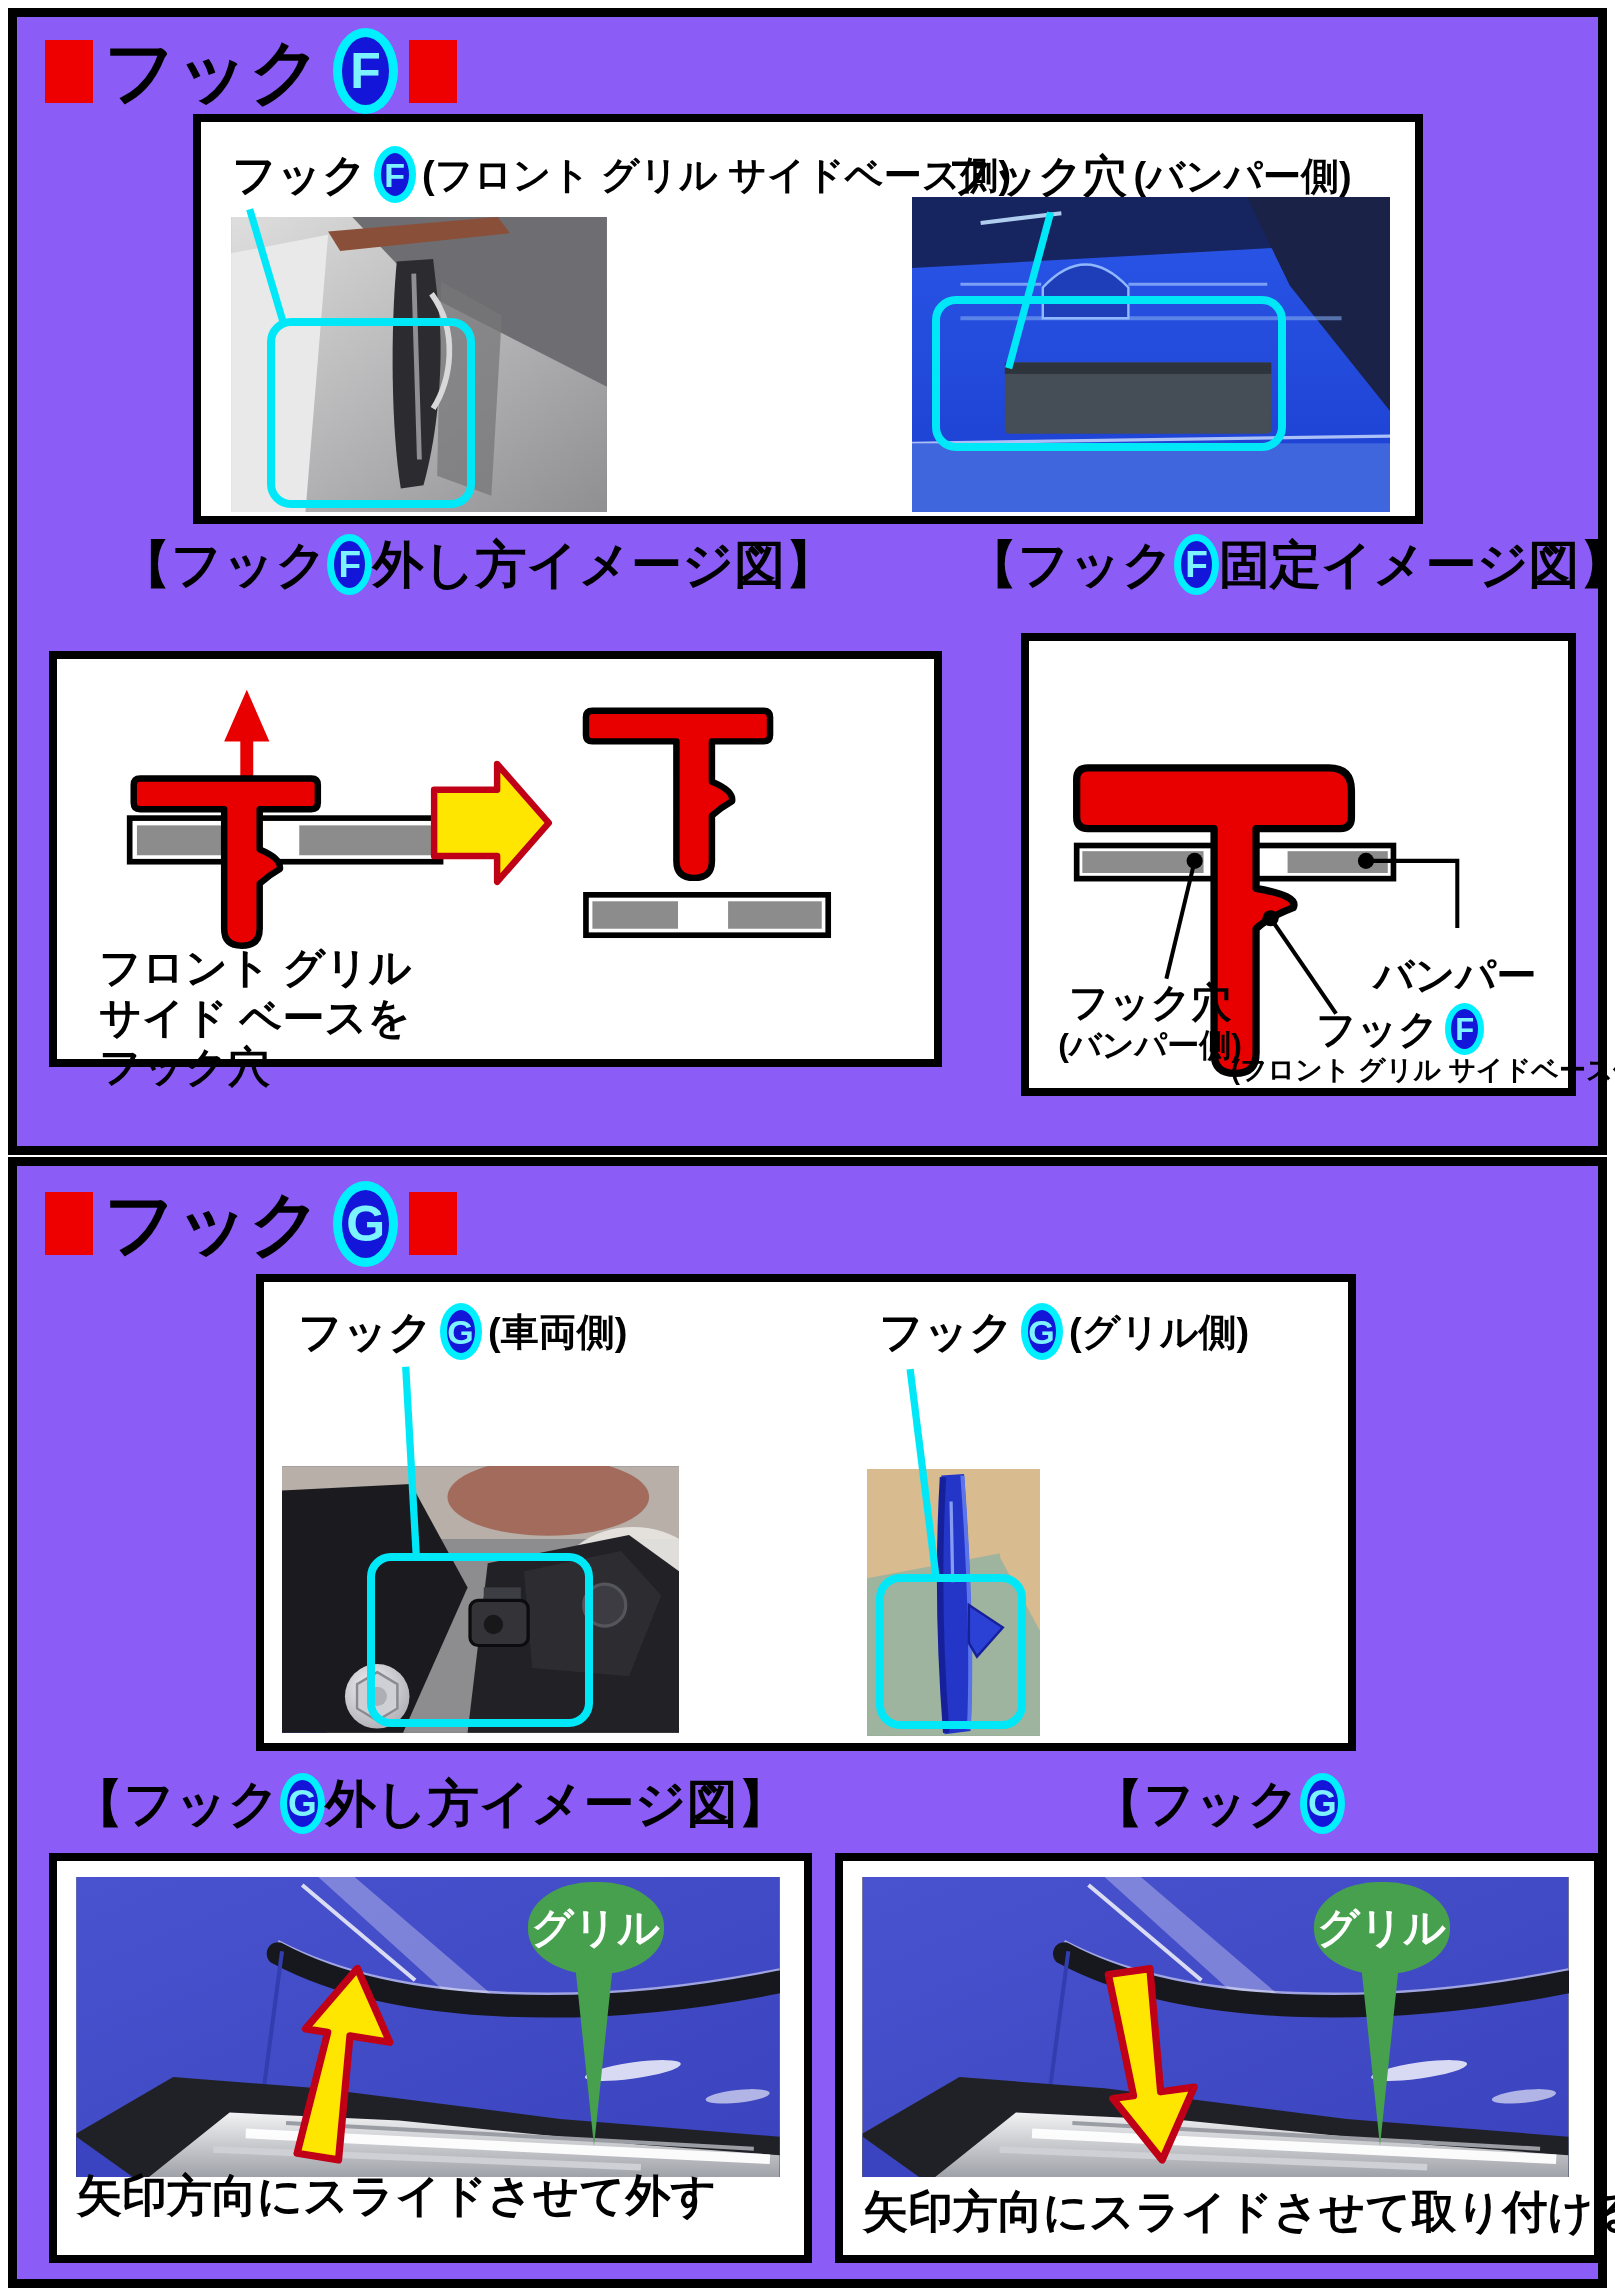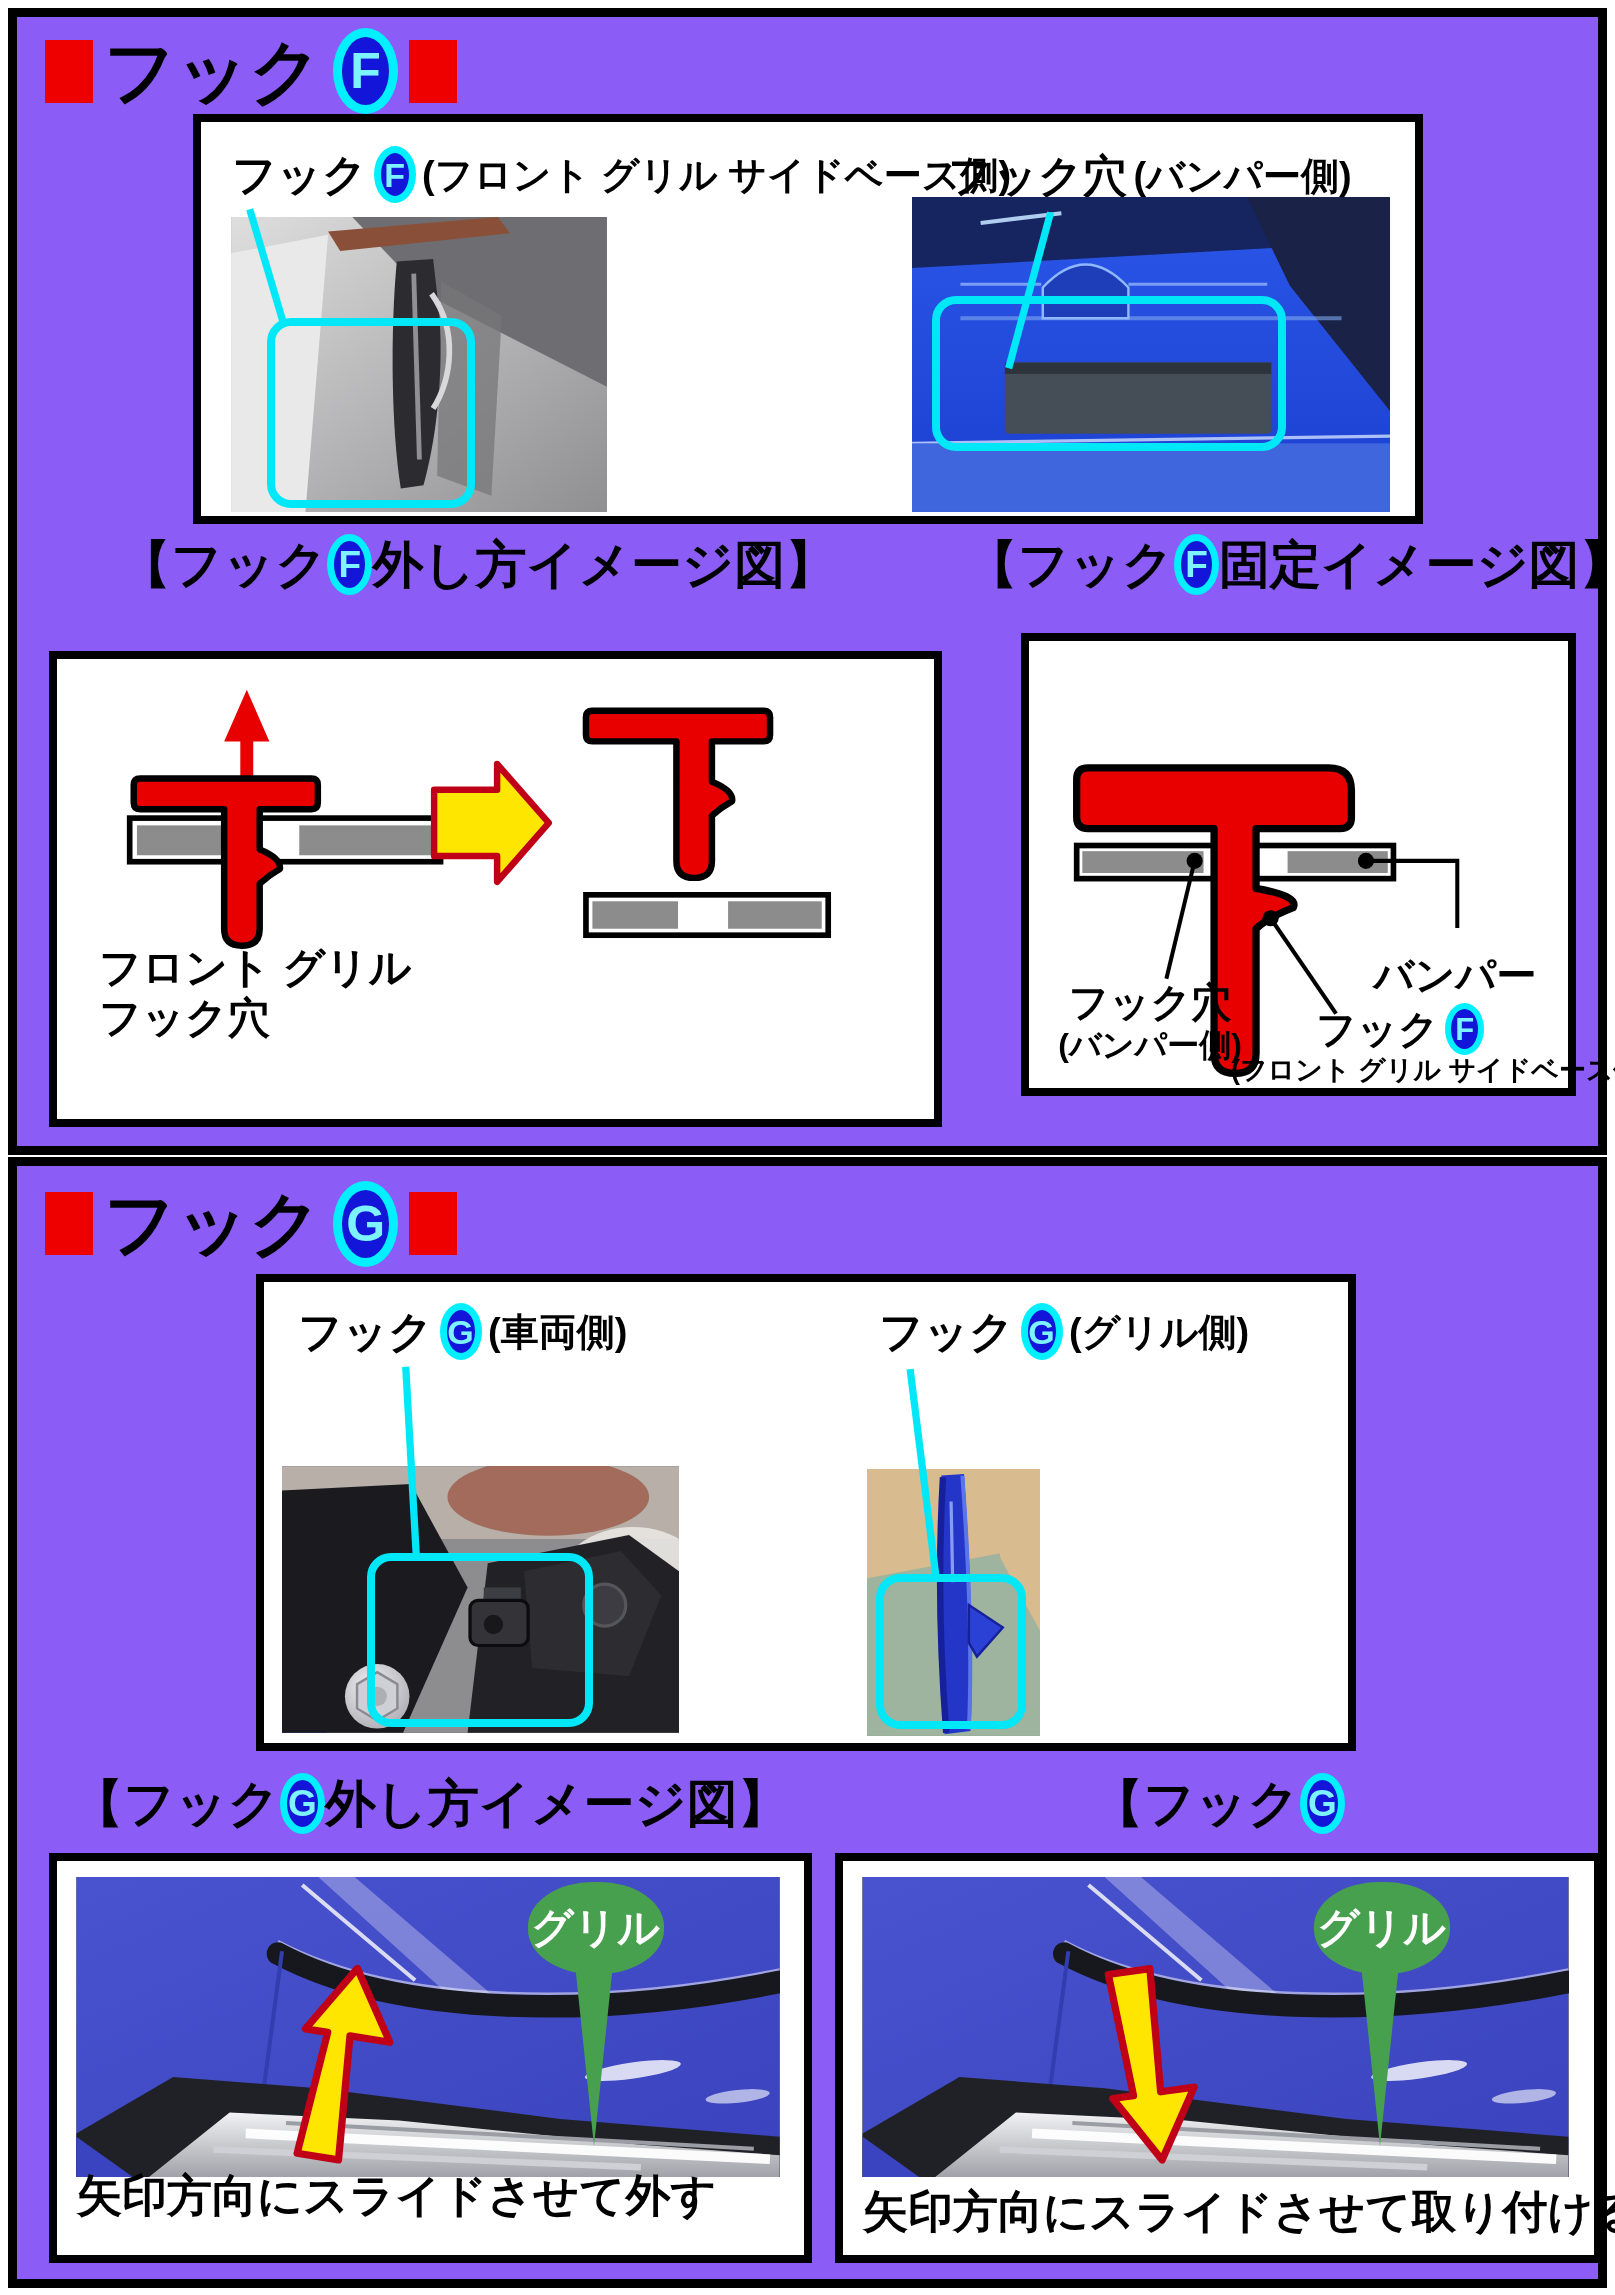--- a/index.html
+++ b/index.html
@@ -123,21 +123,21 @@
     <span>【フック</span>
     <span class="badge b-title">F</span>
     <span>外し方イメージ図】</span>
   </div>
   <div class="title-row" style="left:1004px; top:517px; width:555px;">
     <span>【フック</span>
     <span class="badge b-title">F</span>
     <span>固定イメージ図】</span>
   </div>
 
-  <div class="panel" style="left:32px; top:634px; width:893px; height:476px;text-decoration:underline;">
+  <div class="panel" style="left:32px; top:634px; width:893px; height:416px;text-decoration:underline;">
     <svg width="877" height="424" viewBox="0 0 1086 525" style="position:absolute;left:0;top:0;">
 
       <polygon points="235,38 207,102 227,102 227,196 243,196 243,102 263,102" fill="#e80000"></polygon>
 
       <g>
         <rect x="90" y="197" width="385" height="54" fill="#fff" stroke="#000" stroke-width="7"></rect>
         <rect x="99" y="206" width="116" height="37" fill="#8c8c8c"></rect>
         <rect x="300" y="206" width="166" height="37" fill="#8c8c8c"></rect>
       </g>
 
@@ -148,20 +148,21 @@
       <path d="M103,148 Q95,148 95,156 V178 Q95,186 103,186 H207 V334 Q207,355 229,355 Q251,355 251,334 V278 Q262,268 276,260 Q278,247 251,236 V186 H315 Q323,186 323,178 V156 Q323,148 315,148 Z" transform="translate(560,-84)" fill="#e80000" stroke="#000" stroke-width="8" stroke-linejoin="round"></path>
 
       <g>
         <rect x="655" y="292" width="300" height="50" fill="#fff" stroke="#000" stroke-width="7"></rect>
         <rect x="663" y="300" width="106" height="34" fill="#8c8c8c"></rect>
         <rect x="831" y="300" width="116" height="34" fill="#8c8c8c"></rect>
       </g>
     </svg>
     <div class="note" style="left:42px; top:284px;">
       <div>フロント グリル</div>
+      <div>サイド ベースを</div>
       <div>フック穴</div>
     </div>
   </div>
 
   <div class="panel" style="left:1004px; top:616px; width:555px; height:463px;">
     <svg width="539" height="447" viewBox="0 0 667 553" style="position:absolute;left:0;top:0;">
 
       <g>
         <rect x="59" y="253" width="392" height="41" fill="#fff" stroke="#000" stroke-width="7"></rect>
         <rect x="66" y="260" width="150" height="27" fill="#8c8c8c"></rect>

